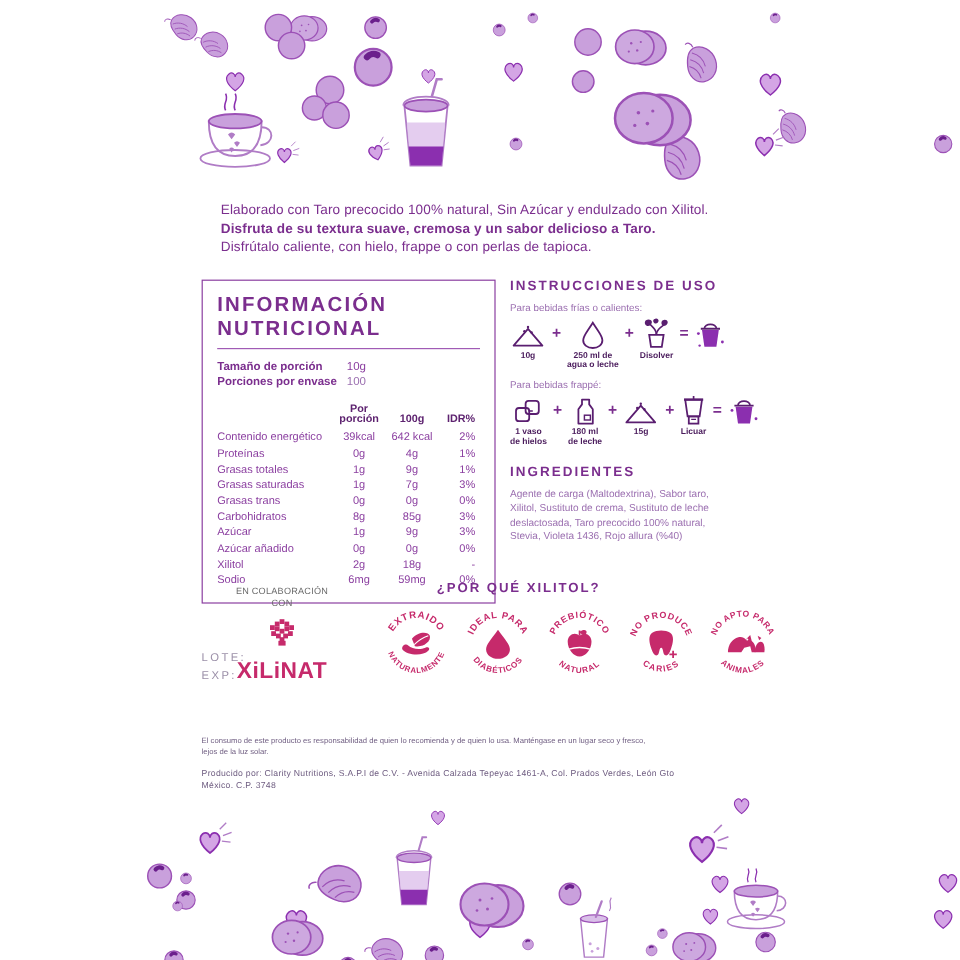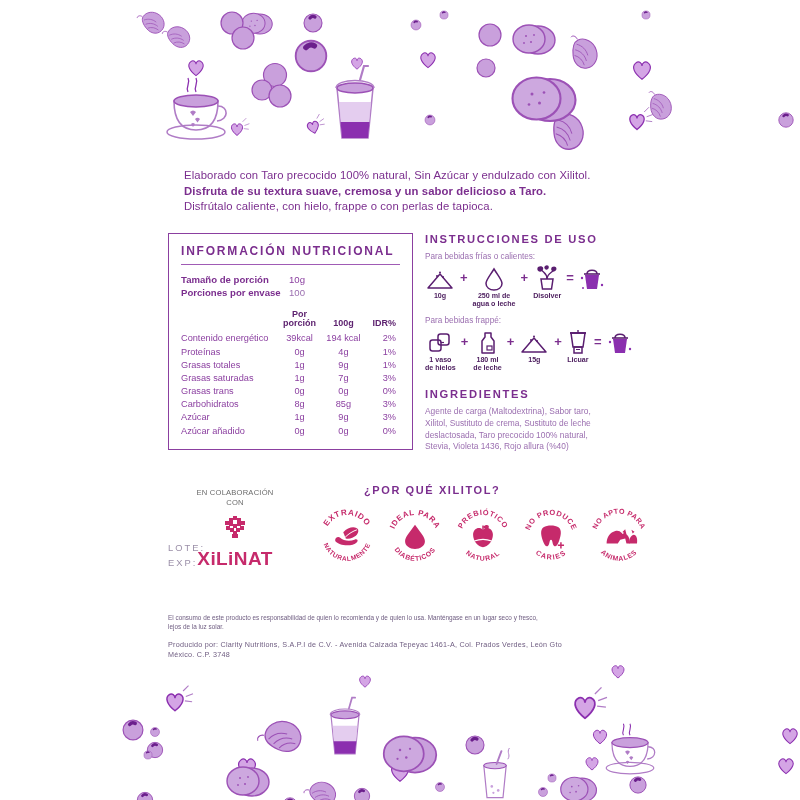--- a/index.html
+++ b/index.html
@@ -42,21 +42,21 @@
   #col-left { width: 245px; }
   #col-right { width: 215px; margin-left: 12px; }
 
   
   #nutrition-box {
     border: 1.3px solid #8B3FA0;
     padding: 10px 12px 12px 12px;
     width: 245px;
   }
   #nut-title {
-    color: #7B2E8E; font-weight: bold; font-size: 12px;
+    color: #7B2E8E; font-weight: bold; font-size: 17px;
     letter-spacing: 1.8px; padding-bottom: 6px;
   }
   #nut-title-rule { height: 1.2px; background: #A05BB5; margin-bottom: 8px; }
 
   .serving-row { display: flex; font-size: 9.6px; color: #7B2E8E; line-height: 13px; }
   .serving-row .lbl { font-weight: bold; width: 108px; }
   .serving-row .val { color: #9B6FB0; }
   .serving-row.first .val { color: #8B3FA0; }
 
   #nut-table { width: 100%; border-collapse: collapse; margin-top: 9px; }
@@ -305,21 +305,21 @@
                   <span>porción</span>
                 </th>
                 <th class="c-100">100g</th>
                 <th class="c-idr">IDR%</th>
               </tr>
             </thead>
             <tbody id="nut-body">
                 <tr>
                   <td class="c-name">Contenido energético</td>
                   <td class="c-por">39kcal</td>
-                  <td class="c-100">194 kcal</td>
+                  <td class="c-100">642 kcal</td>
                   <td class="c-idr">2%</td>
                 </tr>
                 <tr>
                   <td class="c-name">Proteínas</td>
                   <td class="c-por">0g</td>
                   <td class="c-100">4g</td>
                   <td class="c-idr">1%</td>
                 </tr>
                 <tr>
                   <td class="c-name">Grasas totales</td>
@@ -348,20 +348,32 @@
                 <tr>
                   <td class="c-name">Azúcar</td>
                   <td class="c-por">1g</td>
                   <td class="c-100">9g</td>
                   <td class="c-idr">3%</td>
                 </tr>
                 <tr>
                   <td class="c-name">Azúcar añadido</td>
                   <td class="c-por">0g</td>
                   <td class="c-100">0g</td>
+                  <td class="c-idr">0%</td>
+                </tr>
+                <tr>
+                  <td class="c-name">Xilitol</td>
+                  <td class="c-por">2g</td>
+                  <td class="c-100">18g</td>
+                  <td class="c-idr">-</td>
+                </tr>
+                <tr>
+                  <td class="c-name">Sodio</td>
+                  <td class="c-por">6mg</td>
+                  <td class="c-100">59mg</td>
                   <td class="c-idr">0%</td>
                 </tr>
               </tbody>
           </table>
         </div>
       </div>
 
       <div id="col-right">
 
         <div class="sec-title">INSTRUCCIONES DE USO</div>

